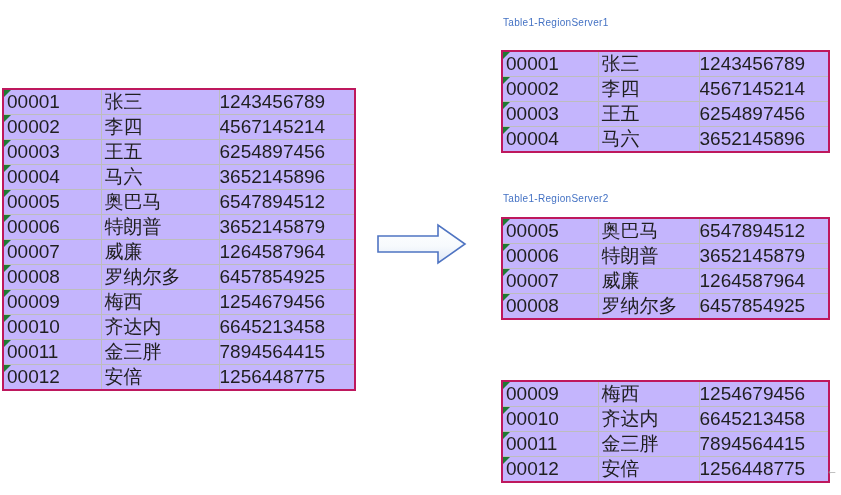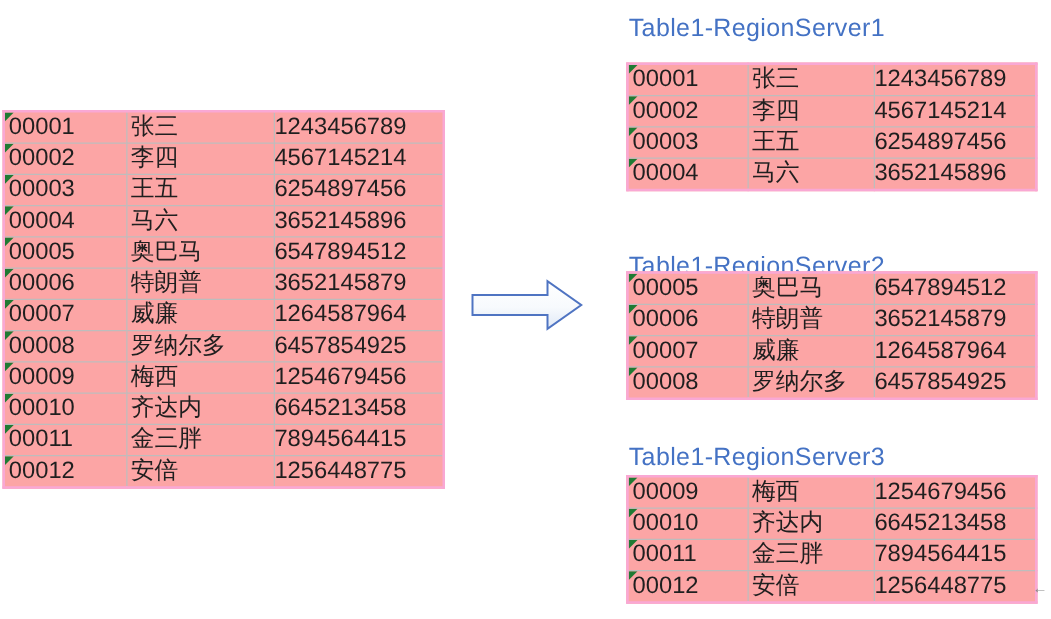--- a/index.html
+++ b/index.html
@@ -2,40 +2,40 @@
 <html><head>
 <meta charset="utf-8">
 <style>
   html,body{margin:0;padding:0;background:#ffffff;}
   .canvas{
     position:relative;width:841px;height:495px;overflow:hidden;background:#ffffff;
     font-family:"Liberation Sans","DejaVu Sans",sans-serif;color:#1f1f1f;
   }
   table.xl{
     position:absolute;border-collapse:collapse;table-layout:fixed;
-    border:2px solid #f9a8d4;background:#fca5a5;
+    border:2px solid #be185d;background:#c4b5fd;
   }
   table.xl td{
     position:relative;border:1px solid #bdbdbd;height:23.6px;
     font-size:19px;line-height:24px;color:#1f1f1f;
     padding:0 0 0 3px;overflow:hidden;white-space:nowrap;vertical-align:middle;
   }
   table.xl td.c3{text-align:left;padding:0;}
   .tri{
     position:absolute;left:0;top:0;width:0;height:0;display:block;
     border-top:7px solid #1f7a33;border-right:7px solid transparent;
   }
   .rs-title{
-    position:absolute;font-size:20px;line-height:18px;color:#4472c4;
+    position:absolute;font-size:10px;line-height:18px;color:#4472c4;
     letter-spacing:0.3px;white-space:nowrap;
   }
   #src{left:2px;top:88px;}
   #rs1-title{left:503px;top:14px;}
   #rs1{left:501px;top:50px;}
-  #rs2-title{left:503px;top:204px;}
+  #rs2-title{left:503px;top:190px;}
   #rs2{left:501px;top:217px;}
   #rs3-title{left:503px;top:357px;}
   #rs3{left:501px;top:380px;}
   #arrow{position:absolute;left:376px;top:220px;width:92px;height:46px;}
   #artifact{position:absolute;left:826px;top:464px;font-size:12px;color:#8a8a8a;line-height:12px;}
 </style>
 </head>
 <body>
 
 <div class="canvas">
@@ -176,21 +176,20 @@
           <td class="c3">1264587964</td>
         </tr>
     <tr>
           <td class="c1"><i class="tri"></i><span>00008</span></td>
           <td class="c2">罗纳尔多</td>
           <td class="c3">6457854925</td>
         </tr>
   </tbody>
     </table>
 
-  <div class="rs-title" id="rs3-title">Table1-RegionServer3</div>
   <table class="xl" id="rs3">
     <colgroup>
         <col style="width:96px">
         <col style="width:101px">
         <col style="width:130px">
       </colgroup>
     <tbody>
         <tr>
           <td class="c1"><i class="tri"></i><span>00009</span></td>
           <td class="c2">梅西</td>

